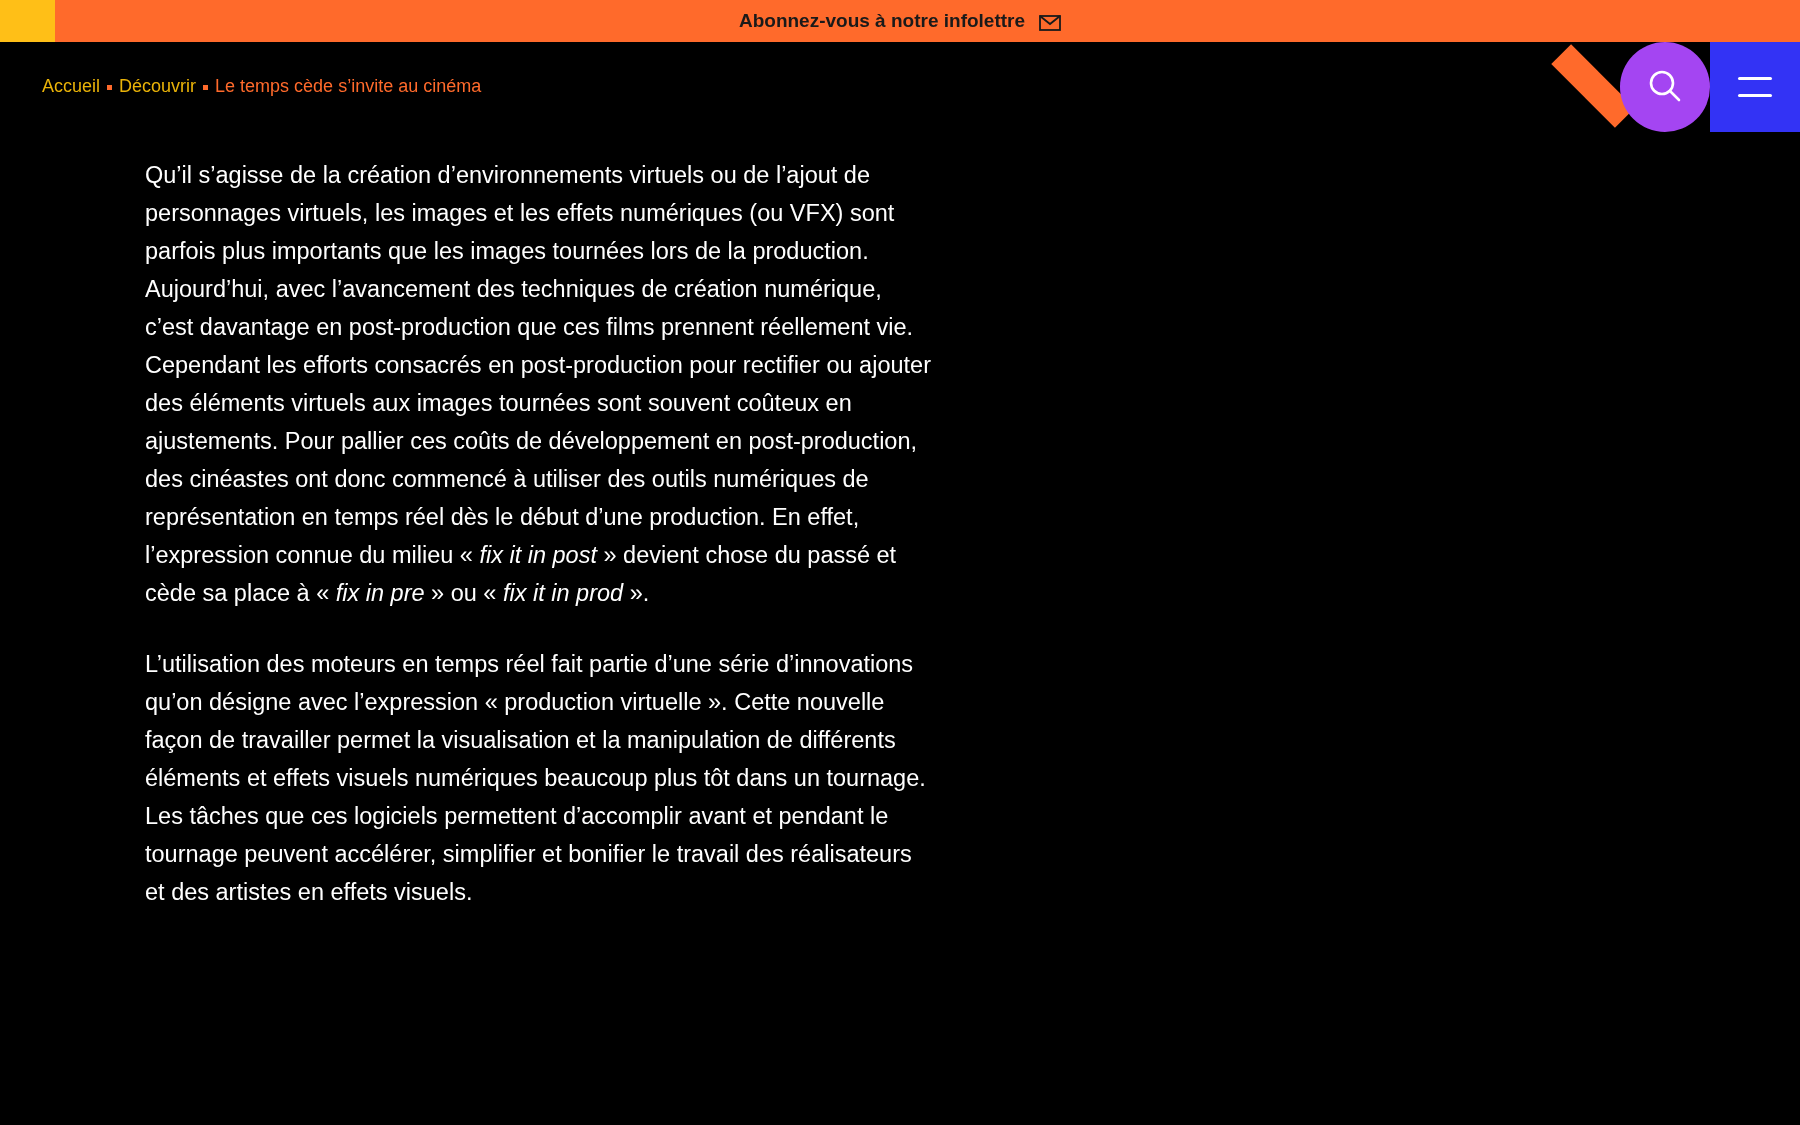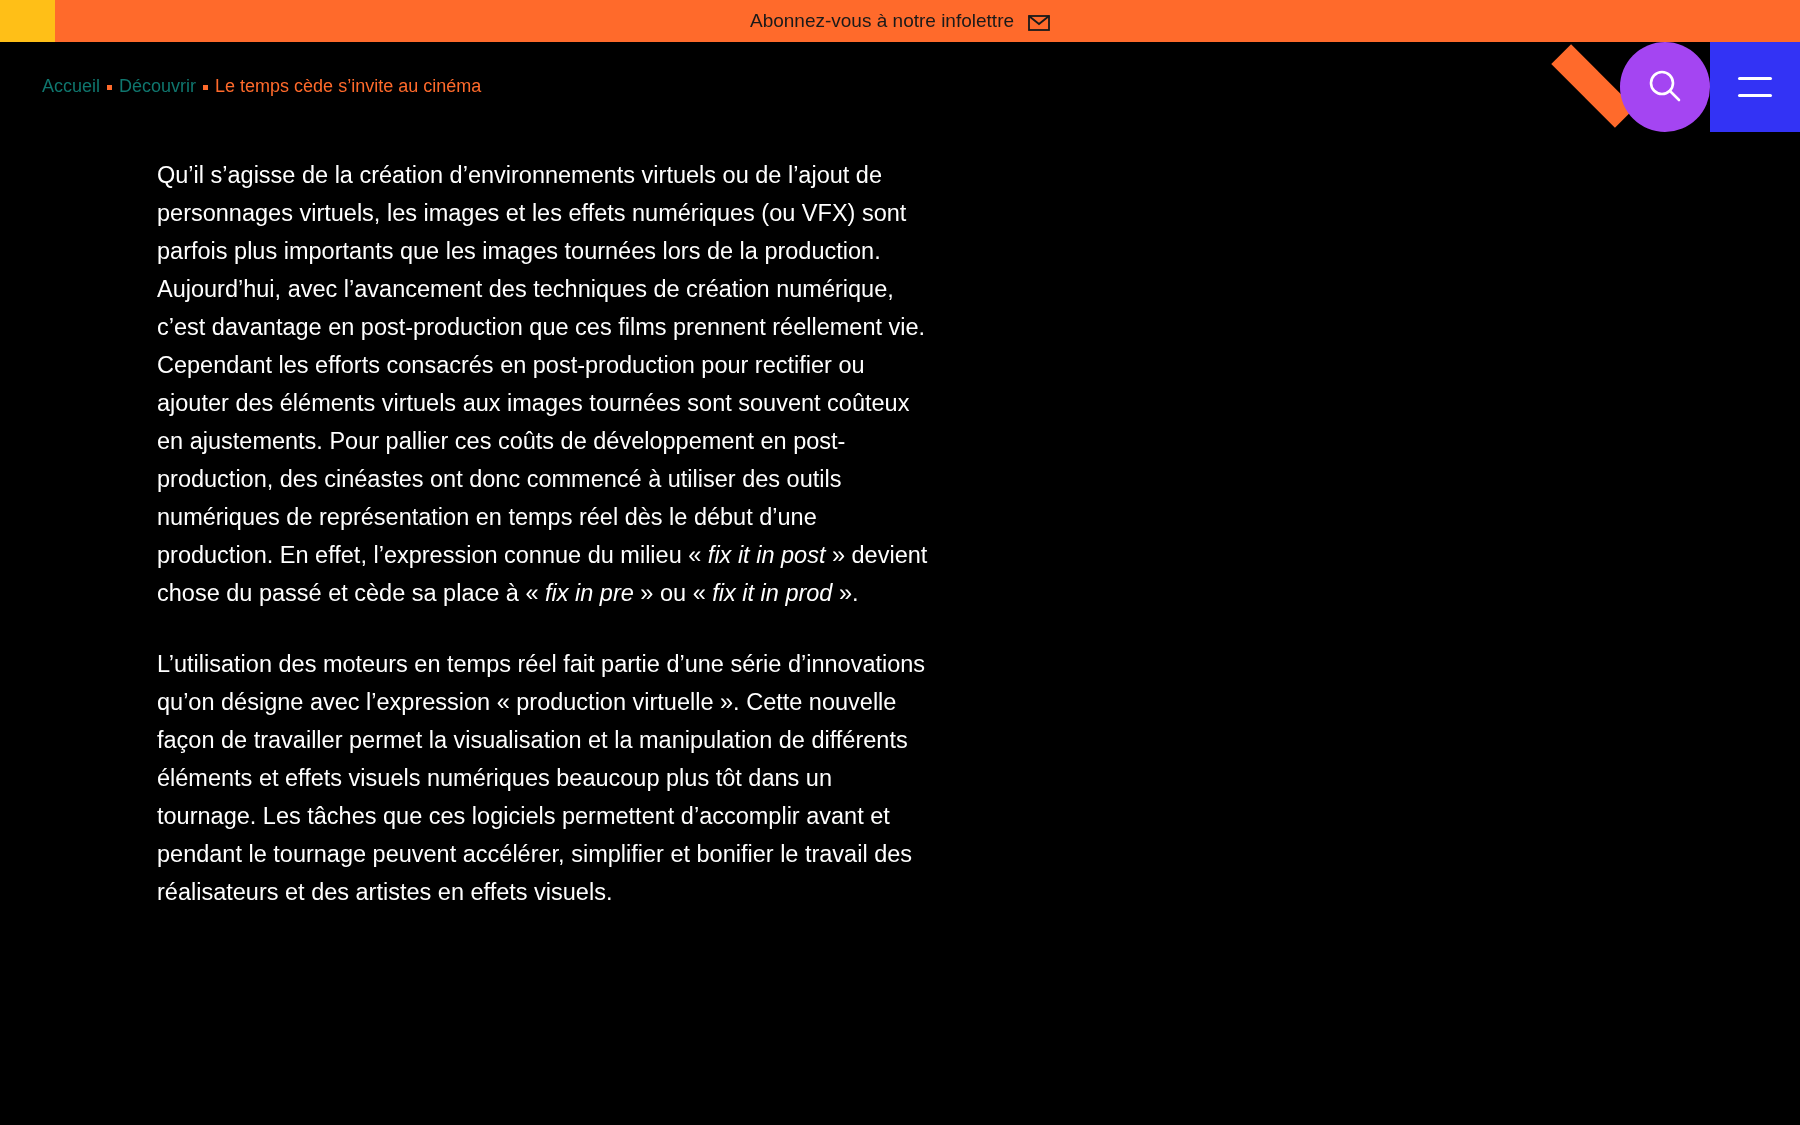--- a/index.html
+++ b/index.html
@@ -32,41 +32,41 @@
     .newsletter-link {
       position: absolute;
       left: 0; right: 0; top: 0;
       height: 42px;
       display: flex;
       align-items: center;
       justify-content: center;
       gap: 14px;
       color: #1a1a1a;
       font-size: 19px;
-      font-weight: 400;
+      font-weight: 700;
       text-decoration: none;
       cursor: pointer;
     }
     .newsletter-link .mail-icon {
       display: inline-block;
       width: 22px;
       height: 16px;
       margin-top: 2px;
     }
     .breadcrumb {
       position: absolute;
       left: 42px;
       top: 76px;
       font-size: 18px;
       display: flex;
       align-items: center;
       white-space: nowrap;
     }
     .breadcrumb a {
-      color: #0f766e;
+      color: #eab308;
       text-decoration: none;
     }
     .breadcrumb .sep {
       display: inline-block;
       width: 5px;
       height: 5px;
       background: #ff6a2b;
       margin: 0 7px;
       position: relative;
       top: 1px;
@@ -125,21 +125,21 @@
     .article {
       position: absolute;
       left: 141px;
       top: 156px;
       width: 790px;
       font-size: 23.5px;
       line-height: 38px;
       color: #ffffff;
     }
     .article p {
-      margin: 0 0 33px 16px;
+      margin: 0 0 33px 4px;
     }
     .article em {
       font-style: italic;
     }
   </style>
 </head>
 <body>
 
 <div class="top-bar">
   <div class="yellow-block"></div>

